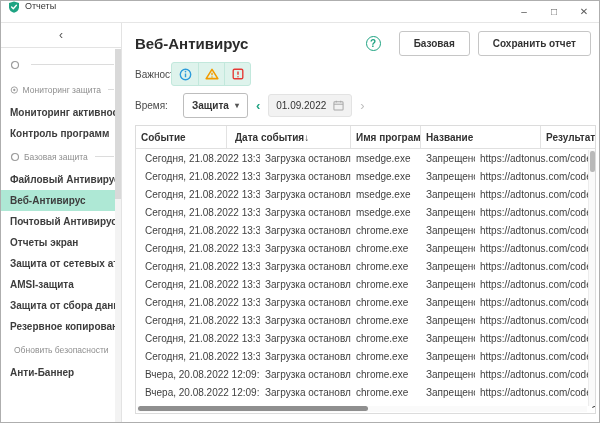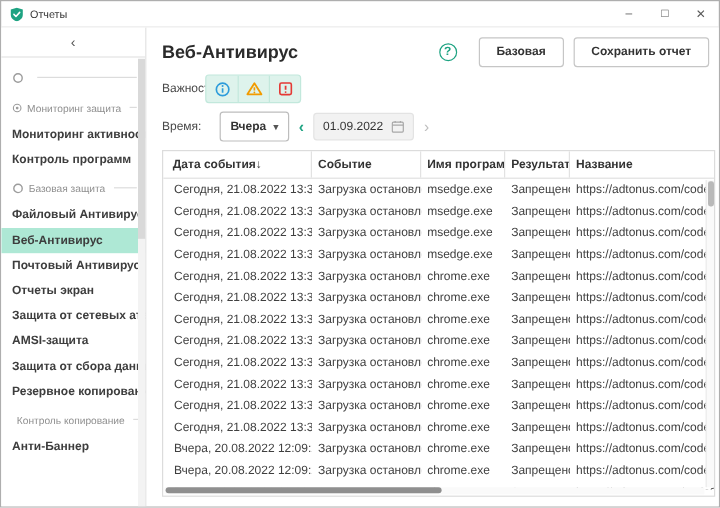--- a/index.html
+++ b/index.html
@@ -1,19 +1,19 @@
 <!DOCTYPE html>
 <html><head>
 <meta charset="utf-8">
 <style>
   html,body{margin:0;padding:0;background:#cfcfcf;font-family:"Liberation Sans",sans-serif;}
   *{box-sizing:border-box;}
   .window{width:600px;height:423px;background:#fff;border:1px solid #aeaeae;display:flex;flex-direction:column;overflow:hidden;}
   
-  .titlebar{height:22px;border-bottom:1px solid #e6e6e6;display:flex;align-items:center;padding-left:7px;flex:0 0 auto;}
+  .titlebar{height:22px;border-bottom:1px solid #e6e6e6;display:flex;padding-left:7px;flex:0 0 auto;}
   .titlebar .app-title{font-size:9px;color:#333;margin-left:5px;}
   .win-controls{margin-left:auto;display:flex;height:100%;}
   .win-btn{width:30px;display:flex;align-items:center;justify-content:center;font-size:10px;color:#595959;cursor:default;}
   
   .app-body{flex:1;display:flex;min-height:0;}
   .sidebar{width:121px;flex:0 0 auto;border-right:1px solid #e3e3e3;display:flex;flex-direction:column;position:relative;background:#fff;}
   .sidebar-head{height:25px;border-bottom:1px solid #e3e3e3;display:flex;align-items:center;justify-content:center;font-size:12px;color:#555;flex:0 0 auto;}
   .sidebar-list{flex:1;overflow:hidden;padding-top:4px;}
   .side-item{height:21px;line-height:21px;padding-left:9px;font-size:10px;font-weight:700;color:#3d3d3d;white-space:nowrap;overflow:hidden;cursor:default;}
   .side-item.selected{background:#aee8d5;}
@@ -114,21 +114,21 @@
           <div class="side-item">Отчеты экран</div>
           <div class="side-item">Защита от сетевых атак</div>
           <div class="side-item">AMSI-защита</div>
           <div class="side-item">Защита от сбора данных</div>
           <div class="side-item">Резервное копирование</div>
           <div class="side-section">
             <svg width="10" height="10" viewBox="0 0 12 12">
               <path d="M10 6a4 4 0 1 1-1.4-3" fill="none" stroke="#9c9c9c" stroke-width="1.4"></path>
               <path d="M9.6 0.8 L9.9 3.3 L7.4 3.2 Z" fill="#9c9c9c"></path>
             </svg>
-            <span>Контроль копирование</span>
+            <span>Обновить безопасности</span>
             <span class="rule"></span>
           </div>
           <div class="side-item">Анти-Баннер</div>
         </div>
       <div class="side-scrollbar">
           <div class="thumb"></div>
         </div>
     </aside>
 
     <main class="main">
@@ -163,53 +163,53 @@
               <line x1="7" y1="4" x2="7" y2="8" stroke="#e53935" stroke-width="1.7"></line>
               <circle cx="7" cy="10.2" r="0.9" fill="#e53935"></circle>
             </svg>
           </span>
         </div>
       </div>
 
       <div class="time-row">
         <span class="row-label">Время:</span>
         <div class="select-box">
-          <span>Вчера</span>
+          <span>Защита</span>
           <span class="caret">▾</span>
         </div>
         <span class="nav-chevron nav-prev">‹</span>
         <div class="date-box">
           <span>01.09.2022</span>
           <svg width="11" height="11" viewBox="0 0 12 12">
             <rect x="1" y="2" width="10" height="9" rx="1" fill="none" stroke="#a8a8a8" stroke-width="1.1"></rect>
             <line x1="1" y1="4.6" x2="11" y2="4.6" stroke="#a8a8a8" stroke-width="1.1"></line>
             <line x1="3.6" y1="0.8" x2="3.6" y2="2.6" stroke="#a8a8a8" stroke-width="1.1"></line>
             <line x1="8.4" y1="0.8" x2="8.4" y2="2.6" stroke="#a8a8a8" stroke-width="1.1"></line>
           </svg>
         </div>
         <span class="nav-chevron nav-next">›</span>
       </div>
 
       <div class="table">
         <div class="thead" id="thead">
+            <div class="th" style="width: 91px; flex: 0 0 auto;">
+              <span>Событие</span>
+            </div>
             <div class="th" style="width: 124px; flex: 0 0 auto; padding-left: 8px;">
               <span>Дата события</span>
               <span class="sort-arrow">↓</span>
             </div>
-            <div class="th" style="width: 91px; flex: 0 0 auto;">
-              <span>Событие</span>
-            </div>
             <div class="th" style="width: 70px; flex: 0 0 auto;">
               <span>Имя программы</span>
             </div>
+            <div class="th" style="flex: 1 1 0%;">
+              <span>Название</span>
+            </div>
             <div class="th" style="width: 54px; flex: 0 0 auto;">
               <span>Результат</span>
-            </div>
-            <div class="th" style="flex: 1 1 0%;">
-              <span>Название</span>
             </div>
           </div>
         <div class="tbody" id="tbody">
             <div class="tr">
               <div class="td date-cell" style="width: 124px; flex: 0 0 auto;">
                 <svg width="11" height="10" viewBox="0 0 16 14">
                   <path d="M8 1.6 L14.8 12.4 H1.2 Z" fill="none" stroke="#f29b00" stroke-width="2" stroke-linejoin="round"></path>
                   <line x1="8" y1="5.5" x2="8" y2="8.6" stroke="#f29b00" stroke-width="1.7"></line>
                   <circle cx="8" cy="10.6" r="1" fill="#f29b00"></circle>
                 </svg>

